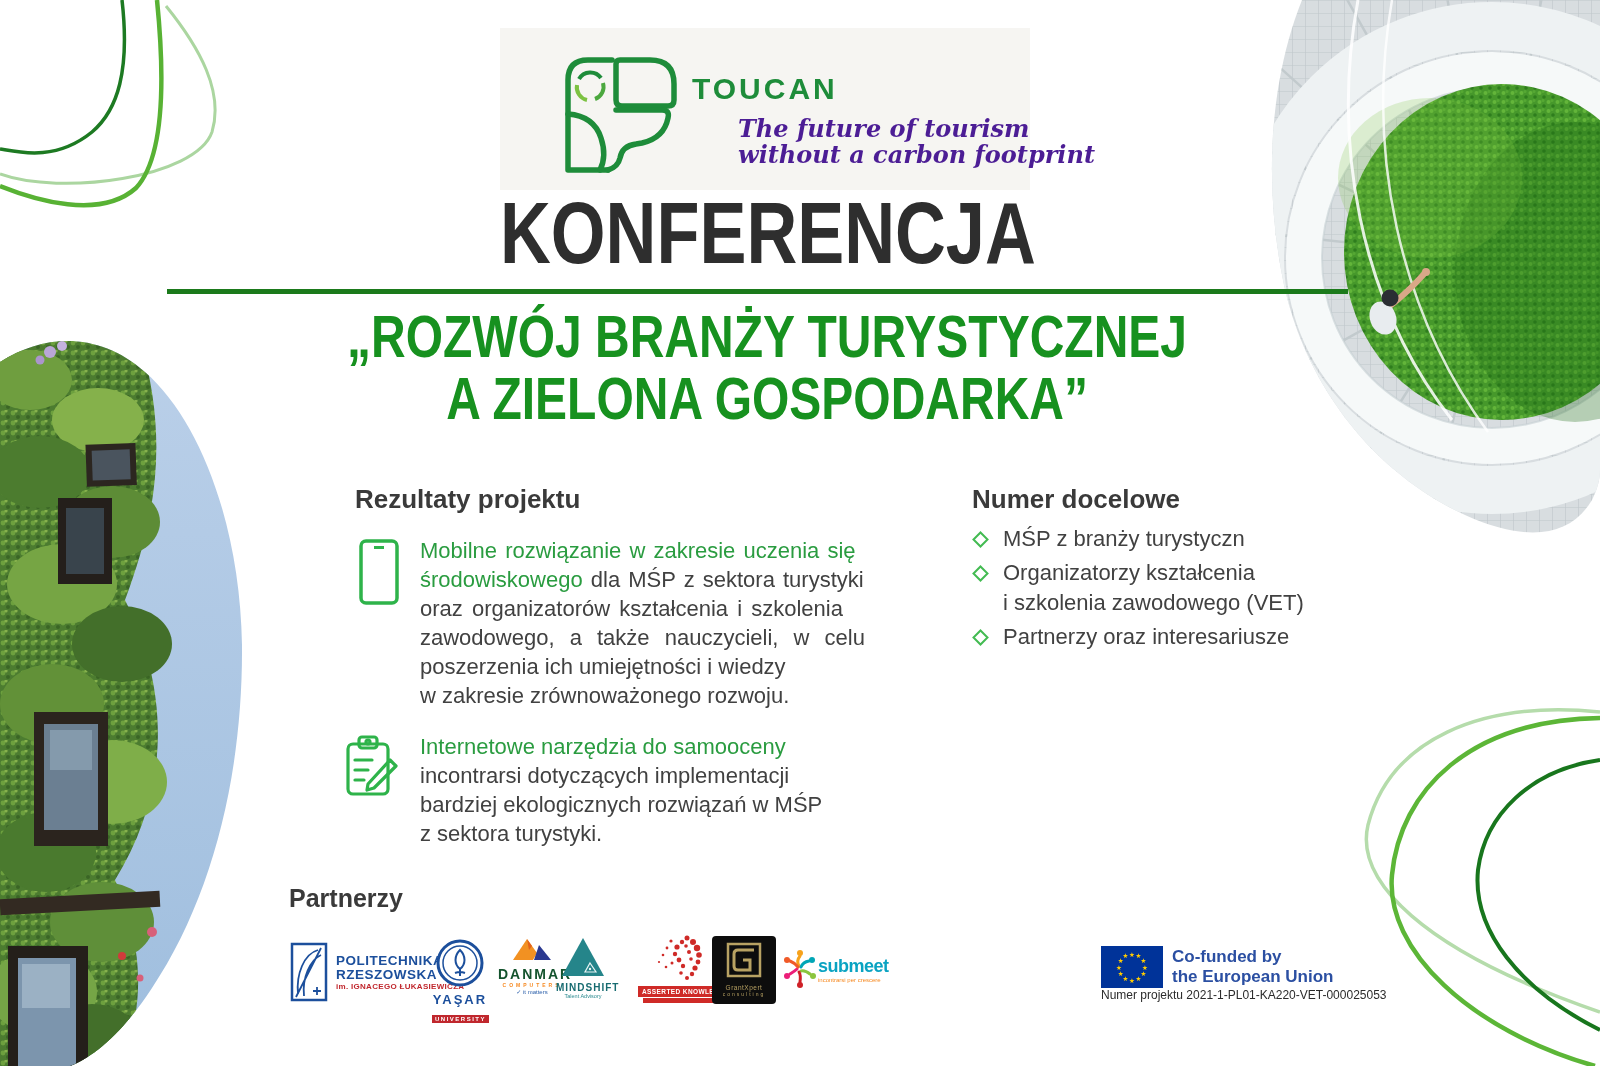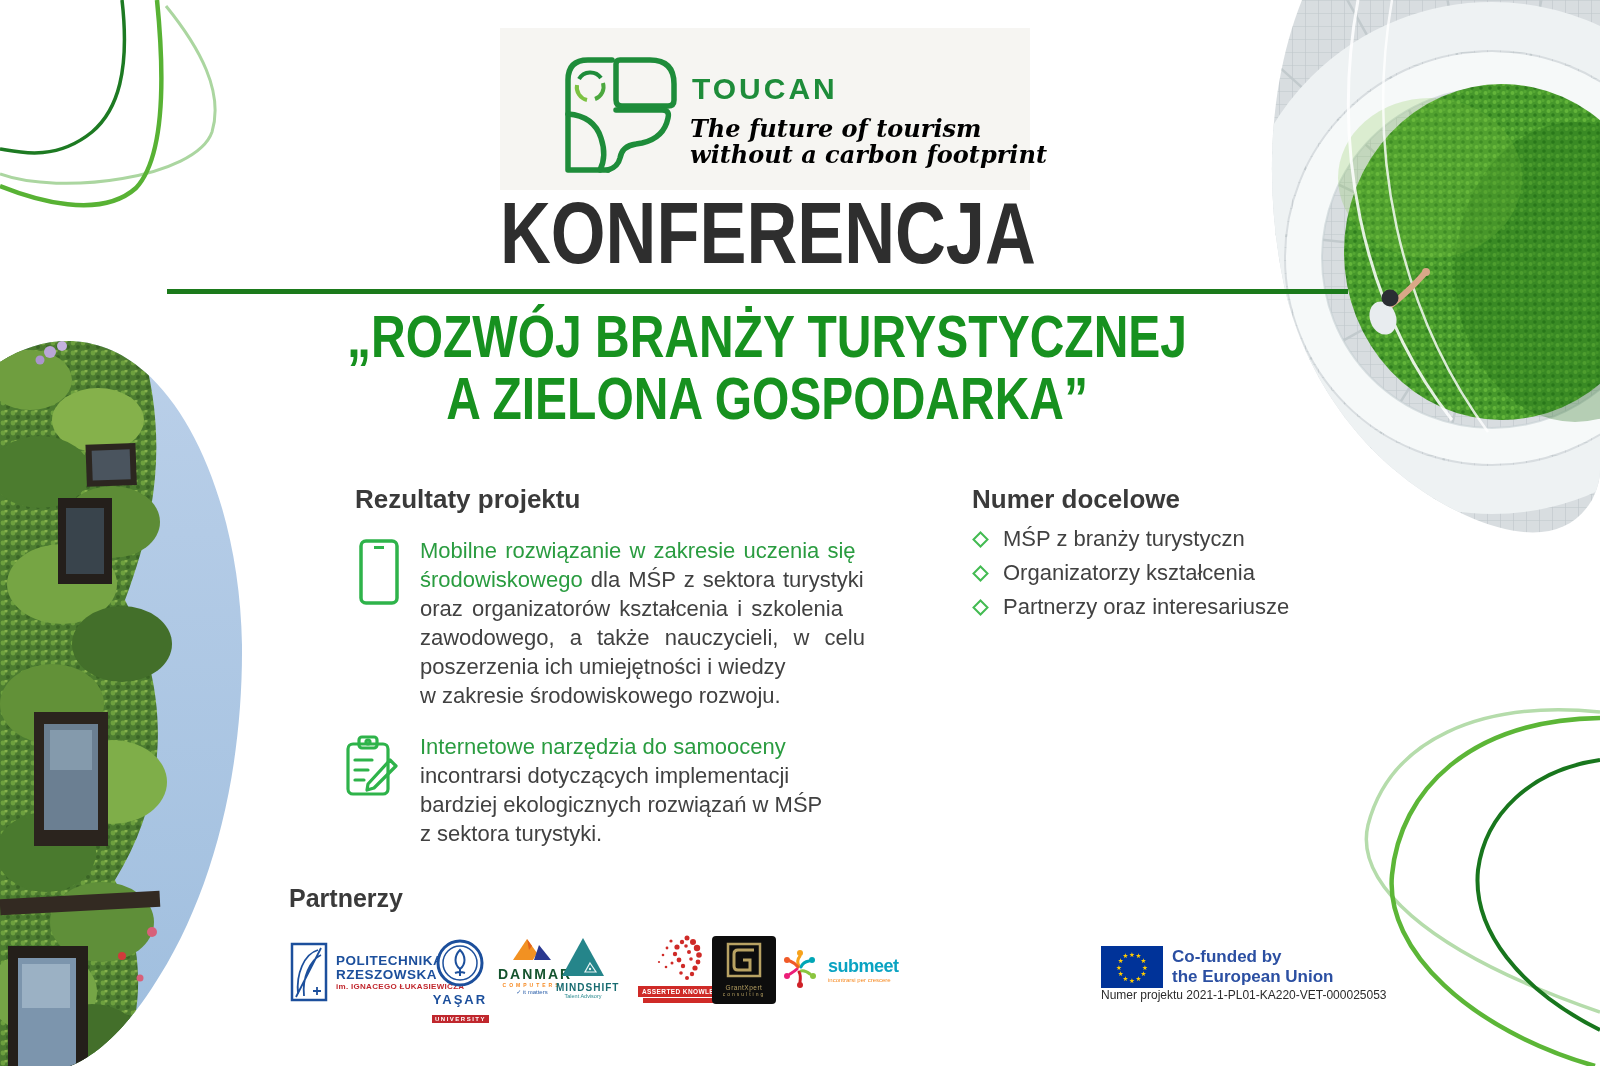--- a/index.html
+++ b/index.html
@@ -36,21 +36,21 @@
              padding:2px 4px;white-space:nowrap;}
   .ak-bar{background:#cf2a27;height:5px;width:72px;margin:1px auto 0;}
   .gx-name{color:#b8a263;font-size:6.5px;letter-spacing:.5px;}
   .gx-sub{color:#b8a263;font-size:5px;letter-spacing:2px;}
   .sm-name{color:#0aa3c2;font-weight:700;font-size:18px;letter-spacing:-0.5px;}
   .sm-sub{color:#f6881f;font-size:6px;}
   .eu-text{color:#2b4fa2;font-weight:700;font-size:17px;line-height:20px;}
   .eu-num{color:#2b2b2b;font-size:12px;}
   .brand{color:#1e8c3a;font-weight:700;font-size:30px;letter-spacing:3px;}
   .tagline{font-family:"DejaVu Serif", serif;font-style:italic;font-weight:700;
-           color:#000000;font-size:24px;line-height:26px;}
+           color:#4c1d95;font-size:24px;line-height:26px;margin-left:48px;}
 </style>
 </head>
 <body>
 
 <div class="canvas">
 
   <svg class="abs" style="left:0;top:0" width="240" height="210" viewBox="0 0 240 210">
     <path d="M166,6 C200,48 224,92 212,132 C196,178 60,196 0,174" fill="none" stroke="#abd6a0" stroke-width="3"></path>
     <path d="M157,0 C166,90 162,160 136,188 C100,220 35,200 0,186" fill="none" stroke="#58b234" stroke-width="4.5"></path>
     <path d="M122,0 C130,70 118,110 92,132 C55,162 18,152 0,149" fill="none" stroke="#1d7a22" stroke-width="3.5"></path>
@@ -202,21 +202,21 @@
   </svg>
 
   <div class="abs" style="left:420px;top:536px">
     <div class="res-line ws2">
       <span class="grn">Mobilne rozwiązanie w zakresie uczenia się</span></div>
     <div class="res-line ws2">
       <span class="grn">środowiskowego</span> <span>dla MŚP z sektora turystyki</span></div>
     <div class="res-line ws3">oraz organizatorów kształcenia i szkolenia</div>
     <div class="res-line ws9">zawodowego, a także nauczycieli, w celu</div>
     <div class="res-line">poszerzenia ich umiejętności i wiedzy</div>
-    <div class="res-line">w zakresie środowiskowego rozwoju.</div>
+    <div class="res-line">w zakresie zrównoważonego rozwoju.</div>
   </div>
 
   <svg class="abs" style="left:344px;top:734px" width="56" height="66" viewBox="0 0 56 66">
     <g fill="none" stroke="#2eb34a" stroke-width="3.2" stroke-linecap="round" stroke-linejoin="round">
       <rect x="4" y="10" width="40" height="50" rx="5"></rect>
       <rect x="15" y="3" width="18" height="11" rx="3"></rect>
       <circle cx="24" cy="8" r="2"></circle>
       <line x1="11" y1="26" x2="28" y2="26"></line>
       <line x1="11" y1="36" x2="24" y2="36"></line>
       <line x1="11" y1="46" x2="20" y2="46"></line>
@@ -240,20 +240,21 @@
         <path d="M8.5,1.5 L15.5,8.5 L8.5,15.5 L1.5,8.5 Z" fill="none" stroke="#43bb52" stroke-width="2"></path>
         </svg>
       <div class="grp-txt clip1">MŚP z branży turystycznej</div>
     </div>
     <div class="grp-row">
       <svg class="grp-dia" width="17" height="17" viewBox="0 0 17 17">
         <path d="M8.5,1.5 L15.5,8.5 L8.5,15.5 L1.5,8.5 Z" fill="none" stroke="#43bb52" stroke-width="2"></path>
         </svg>
       <div class="grp-txt">
         <div>Organizatorzy kształcenia</div>
+        <div>i szkolenia zawodowego (VET)</div>
       </div>
     </div>
     <div class="grp-row">
       <svg class="grp-dia" width="17" height="17" viewBox="0 0 17 17">
         <path d="M8.5,1.5 L15.5,8.5 L8.5,15.5 L1.5,8.5 Z" fill="none" stroke="#43bb52" stroke-width="2"></path>
         </svg>
       <div class="grp-txt">Partnerzy oraz interesariusze</div>
     </div>
   </div>
 
@@ -354,21 +355,21 @@
         <path d="M8,26 Q13,23 15,21" stroke="#ec1e79"></path>
         <path d="M8,13 Q13,15 16,19" stroke="#f05a28"></path>
       </g>
       <circle cx="18" cy="5" r="3" fill="#f7a21b"></circle>
         <circle cx="30" cy="12" r="3" fill="#00a6b6"></circle>
       <circle cx="31" cy="28" r="3" fill="#8bc53f"></circle>
         <circle cx="18" cy="37" r="3" fill="#cf2027"></circle>
       <circle cx="5" cy="28" r="3" fill="#ec1e79"></circle>
         <circle cx="5" cy="12" r="3" fill="#f05a28"></circle>
     </svg>
-    <div style="margin-left:10px">
+    <div style="margin-left:0">
       <div class="sm-name">submeet</div>
       <div class="sm-sub">incontrarsi per crescere</div>
     </div>
   </div>
 
   <svg class="abs" style="left:1101px;top:946px" width="62" height="42" viewBox="0 0 62 42">
     <rect width="62" height="42" fill="#003399"></rect>
     <g fill="#ffcc00" font-size="6.5" text-anchor="middle" font-family="DejaVu Sans, sans-serif">
       <text x="31" y="10.5">★</text>
         <text x="37.5" y="12.2">★</text>

